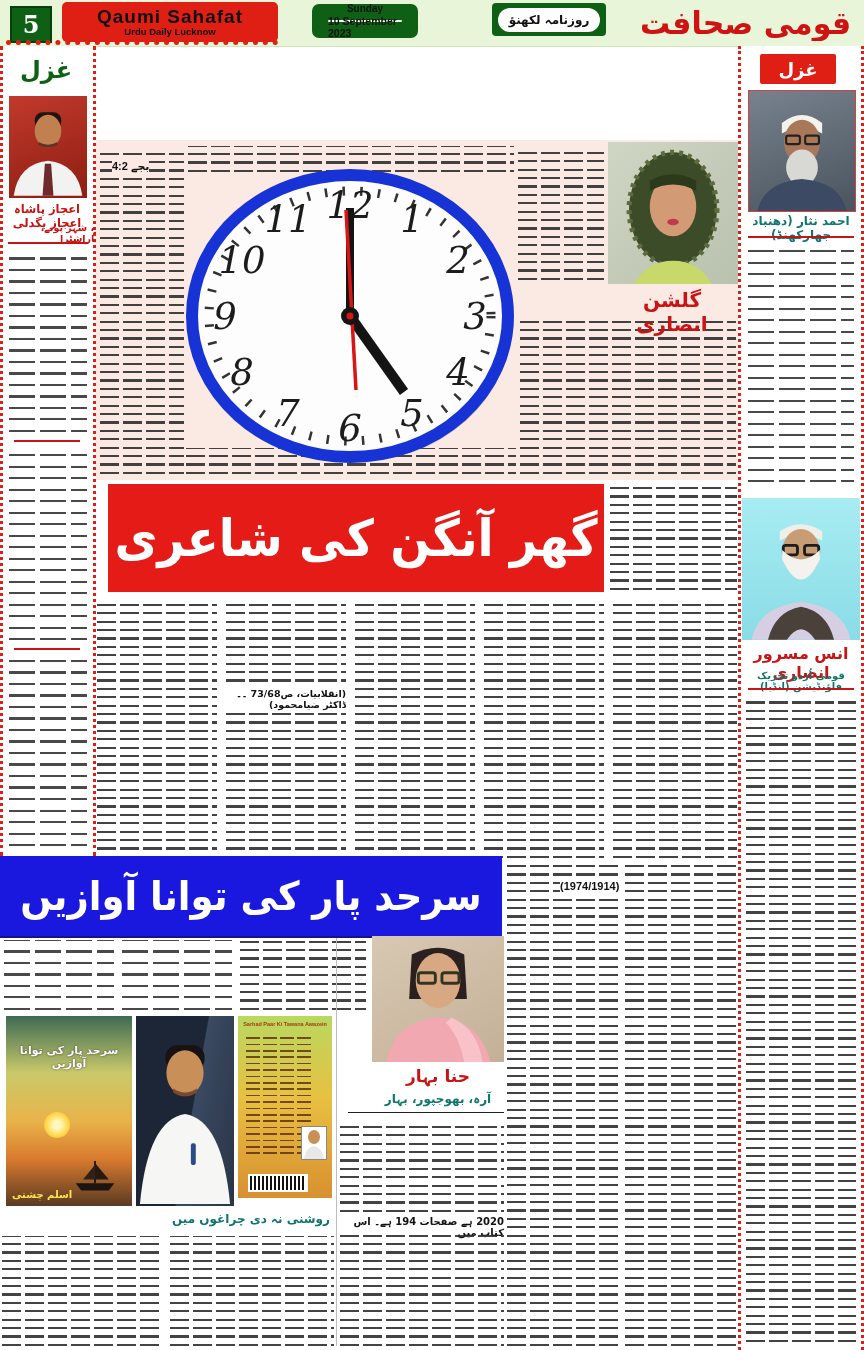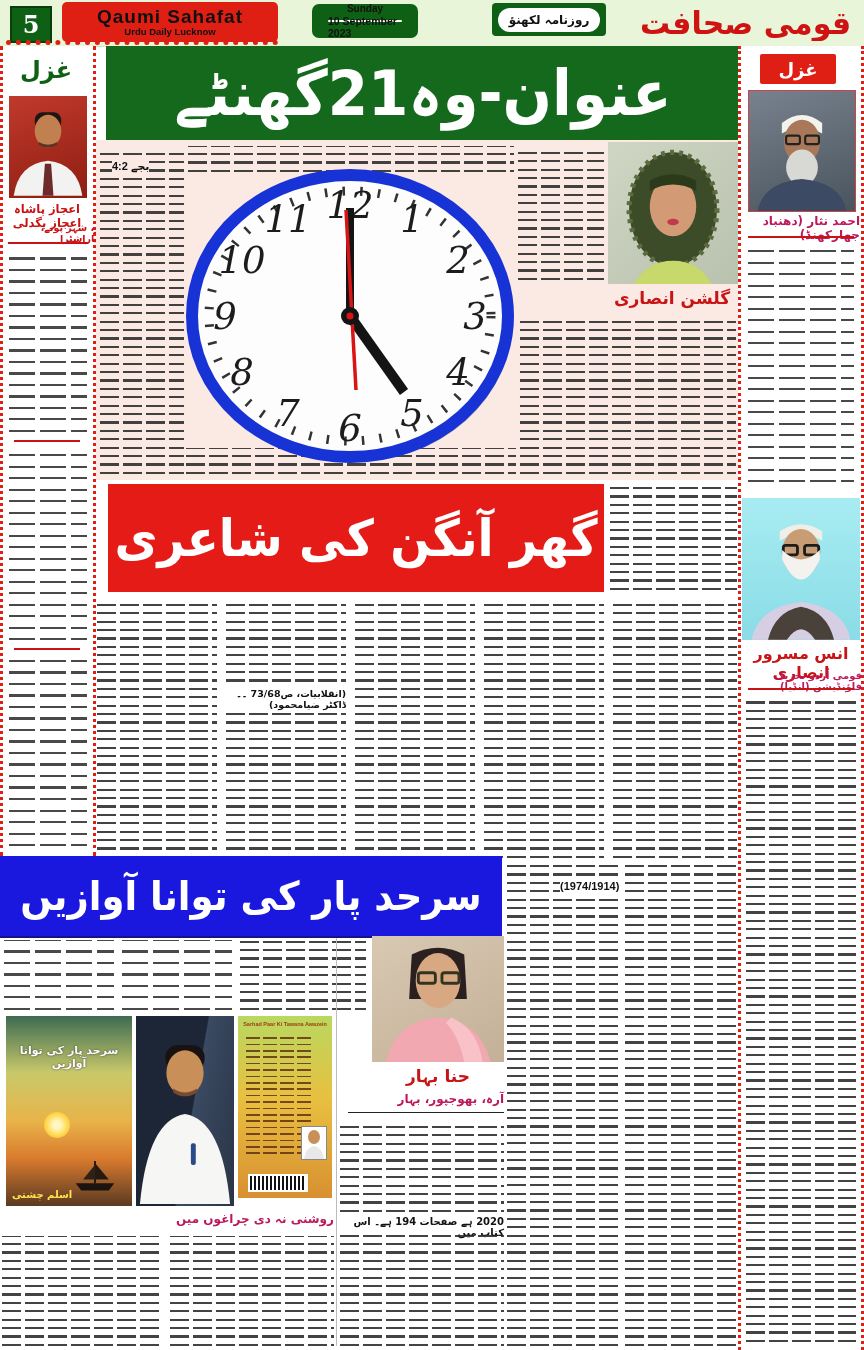--- a/index.html
+++ b/index.html
@@ -50,21 +50,21 @@
   .skel-v{background-image:repeating-linear-gradient(0deg,#2a2a2a 0 2px,transparent 2px 11.5px);
         -webkit-mask-image:repeating-linear-gradient(90deg,#000 0 26px,transparent 26px 31px);
         mask-image:repeating-linear-gradient(90deg,#000 0 26px,transparent 26px 31px);
         opacity:.85;}
 
   .inlineref{color:#111;font-weight:bold;font-size:11px;background:#fbe9e4;}
   .inlineref2{color:#111;font-weight:bold;font-size:11px;background:#fff;}
 
   
   .cap-red{color:#c81414;font-weight:bold;text-align:center;}
-  .cap-blk{color:#be185d;font-weight:bold;}
+  .cap-blk{color:#0f766e;font-weight:bold;text-align:center;}
   .redhr{border-top:2px solid #c81414;}
   .blkhr{border-top:1.5px solid #222;}
 
   .ghazal-left{left:14px;top:50px;width:64px;height:40px;color:#0e6014;font-weight:900;font-size:24px;
                display:flex;align-items:center;justify-content:center;}
   .ghazal-right{left:760px;top:54px;width:76px;height:30px;background:#df1f14;color:#fff;font-weight:bold;font-size:18px;
                 display:flex;align-items:center;justify-content:center;border-radius:2px;}
 
   
   .photo{overflow:hidden;display:block;}
@@ -132,23 +132,20 @@
   <div class="abs cap-red urdu" style="left:2px;top:202px;width:90px;font-size:11.5px;">اعجاز پاشاہ اعجاز بگدلی</div>
   <div class="abs cap-red urdu" style="left:2px;top:222px;width:90px;font-size:9.5px;margin-left:36px;">انجینئر، شہر پونے، مہاراشٹرا</div>
   <div class="abs redhr" style="left:8px;top:242px;width:80px;"></div>
 
   <div class="abs skel-v" style="left:9px;top:252px;width:78px;height:180px;"></div>
   <div class="abs redhr" style="left:14px;top:440px;width:66px;"></div>
   <div class="abs skel-v" style="left:9px;top:450px;width:78px;height:190px;"></div>
   <div class="abs redhr" style="left:14px;top:648px;width:66px;"></div>
   <div class="abs skel-v" style="left:9px;top:658px;width:78px;height:188px;"></div>
 
-  <div class="abs band band-green">
-    <span class="urdu">عنوان-وہ21گھنٹے</span>
-  </div>
 
   <div class="abs pinkpanel"></div>
 
   <div class="abs skel" style="left:100px;top:148px;width:84px;height:326px;"></div>
   <div class="abs skel" style="left:188px;top:146px;width:326px;height:26px;"></div>
   <div class="abs skel" style="left:518px;top:146px;width:86px;height:134px;"></div>
   <div class="abs skel" style="left:520px;top:316px;width:216px;height:158px;"></div>
   <div class="abs skel" style="left:186px;top:448px;width:330px;height:26px;"></div>
   <span class="abs inlineref latin" style="left:638px;top:226px;">28:1 کی</span>
   <span class="abs inlineref latin" style="left:112px;top:160px;">4:2 بجے</span>
@@ -183,21 +180,21 @@
   <div class="abs photo" style="left:608px;top:142px;width:130px;height:142px;background:linear-gradient(135deg,#cfd6c4,#b9c2ae);">
     <svg viewBox="0 0 100 110">
       <ellipse cx="50" cy="52" rx="34" ry="44" fill="#3d4c28"></ellipse>
       <ellipse cx="50" cy="52" rx="34" ry="44" fill="none" stroke="#5d6c3e" stroke-width="4" stroke-dasharray="3 4"></ellipse>
       <ellipse cx="50" cy="50" rx="18" ry="23" fill="#d39a76"></ellipse>
       <path d="M32 38 Q50 28 68 38 L68 30 Q50 20 32 30 Z" fill="#2c3a1c"></path>
       <ellipse cx="50" cy="62" rx="4.5" ry="2.5" fill="#c23a4a"></ellipse>
       <path d="M20 110 Q30 92 50 92 Q70 92 80 110 Z" fill="#c6d96a"></path>
     </svg>
   </div>
-  <div class="abs cap-red urdu" style="left:604px;top:288px;width:136px;font-size:17px;">گلشن انصاری</div>
+  <div class="abs cap-red urdu" style="left:604px;top:288px;width:136px;font-size:20px;">گلشن انصاری</div>
 
   <div class="abs rightcol"></div>
   <div class="abs ghazal-right urdu">غزل</div>
 
   <div class="abs photo" style="left:748px;top:90px;width:106px;height:120px;background:linear-gradient(160deg,#78828e,#4a545e);border:1px solid #c44;">
     <svg viewBox="0 0 100 113">
       <path d="M31 30 Q50 15 69 30 L69 40 Q50 29 31 40 Z" fill="#f3f2ec"></path>
       <ellipse cx="50" cy="48" rx="17" ry="21" fill="#a87858"></ellipse>
       <rect x="35" y="42" width="13" height="8" rx="2" fill="none" stroke="#222" stroke-width="2"></rect>
       <rect x="53" y="42" width="13" height="8" rx="2" fill="none" stroke="#222" stroke-width="2"></rect>

